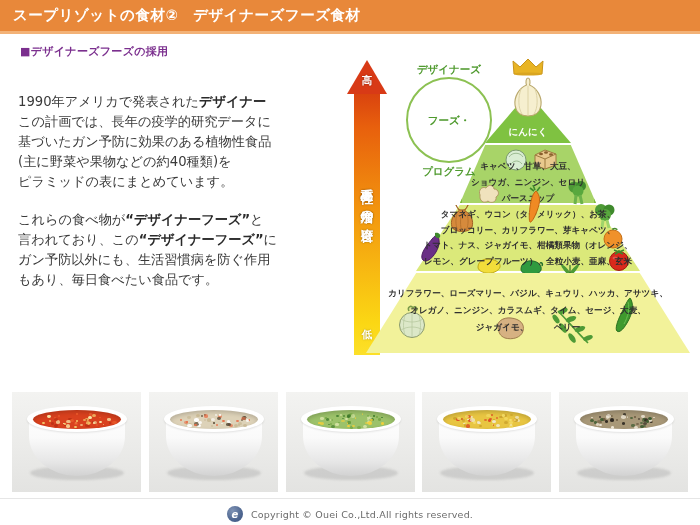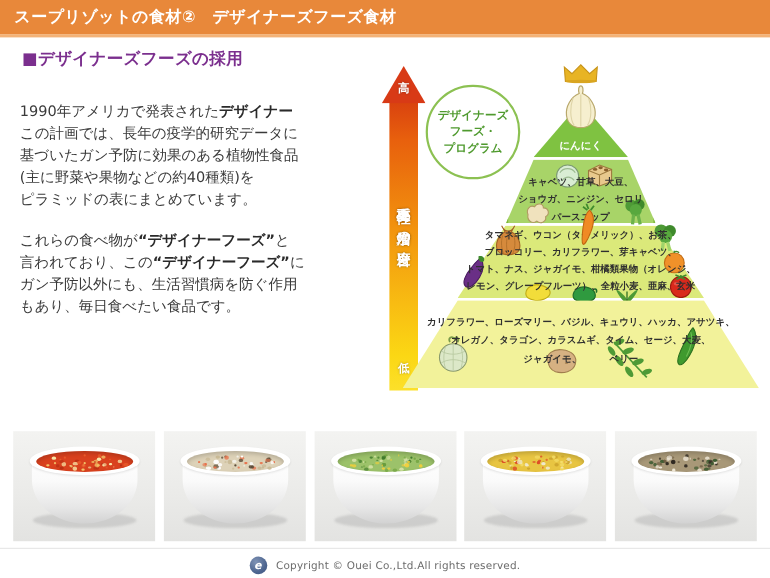--- a/index.html
+++ b/index.html
@@ -22,21 +22,21 @@
     letter-spacing: 0.5px; padding-left: 13px; white-space: nowrap;
   }
   .header-underline {
     position: absolute; left: 0; top: 31px; width: 700px; height: 3px;
     background: #f3b277;
   }
 
   
   .section-heading {
     position: absolute; left: 20px; top: 44px;
-    font-size: 15px; font-weight: 700; color: #7b2f8e;
+    font-size: 11px; font-weight: 700; color: #7b2f8e;
     letter-spacing: 0.3px; white-space: nowrap;
   }
   .body-text {
     position: absolute; left: 18px; top: 92px; width: 320px;
     font-size: 13.2px; color: #3a3a3a; line-height: 20px;
   }
   .body-text p { margin: 0; }
   .body-text .gap { height: 18px; }
   .body-text b { font-weight: 700; color: #2a2a2a; }
 
@@ -61,26 +61,26 @@
   .arrow-top-label { top: 14px; font-size: 10.5px; }
   .arrow-mid-label {
     top: 58px; height: 180px; writing-mode: vertical-rl;
     display: flex; align-items: flex-start; justify-content: center;
     font-size: 12.5px; letter-spacing: 1.5px; line-height: 24px;
   }
   .arrow-bot-label { top: 268px; font-size: 10.5px; }
 
   
   .program-circle {
-    position: absolute; left: 387px; top: 77px; width: 86px; height: 86px;
+    position: absolute; left: 406px; top: 77px; width: 86px; height: 86px;
     border: 2px solid #8cc152; border-radius: 50%;
     display: flex; flex-direction: column;
     align-items: center; justify-content: center;
     color: #4f9a2e; font-size: 10.5px; font-weight: 700; line-height: 15px;
-    text-align: center; background: transparent; z-index: 4;
+    text-align: center; background: transparent; z-index: 4; gap: 36px;
   }
 
   
   .pyramid { position: absolute; left: 360px; top: 58px; width: 340px; height: 300px; }
 
   .crown {
     position: absolute; left: 152px; top: 0px; width: 32px; height: 18px; z-index: 6;
   }
   .garlic {
     position: absolute; left: 149px; top: 17px; width: 38px; height: 42px; z-index: 6;
@@ -329,21 +329,21 @@
       <svg class="veg" style="left:108px;top:-20px;width:20px;height:40px;z-index:6;" viewBox="0 0 20 40">
         <path d="M12 6 C16 10 17 16 13 26 C10 34 7 38 6 37 C5 36 5 30 6 22 C7 14 9 8 12 6 Z" fill="#f08a24" stroke="#c06510" stroke-width="1"></path>
         <path d="M11 5 L9 0 M13 6 L16 2 M10 6 L6 3" stroke="#3f8a2c" stroke-width="1.6" fill="none"></path>
       </svg>
     </div>
 
     <div class="tier tier4">
       <div class="tier-shape"></div>
       <div class="tier-lines" style="padding-bottom:6px;">
         <span>カリフラワー、ローズマリー、バジル、キュウリ、ハッカ、アサツキ、</span>
-        <span>オレガノ、タラゴン、カラスムギ、タイム、セージ、大麦、</span>
+        <span>オレガノ、ニンジン、カラスムギ、タイム、セージ、大麦、</span>
         <span>ジャガイモ、　　　ベリー</span>
       </div>
 
       <svg class="veg" style="left:30px;top:32px;width:32px;height:34px;" viewBox="0 0 32 34">
         <circle cx="16" cy="20" r="12.5" fill="#dce8c8" stroke="#8a9a6c" stroke-width="1"></circle>
         <path d="M5 14 C11 18 21 18 27 14 M5 25 C11 21 21 21 27 25 M16 8 L16 32 M9 10 C7 17 7 24 9 30 M23 10 C25 17 25 24 23 30" fill="none" stroke="#b8c9a0" stroke-width=".8"></path>
         <path d="M13 6 C11 2 15 0 17 3 C19 0 22 3 20 6" fill="none" stroke="#7a9a4a" stroke-width="1.6"></path>
       </svg>
 
       <svg class="veg" style="left:128px;top:42px;width:32px;height:26px;" viewBox="0 0 32 26">

